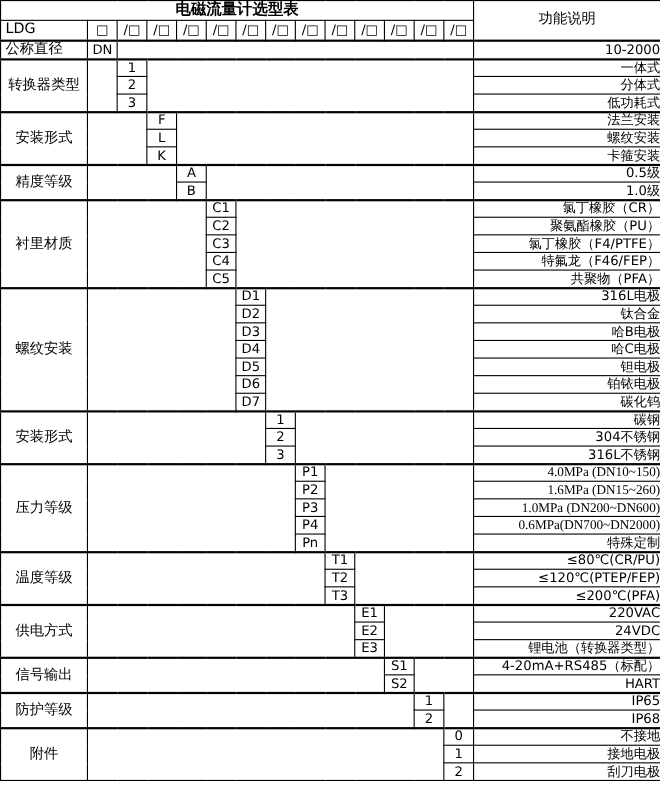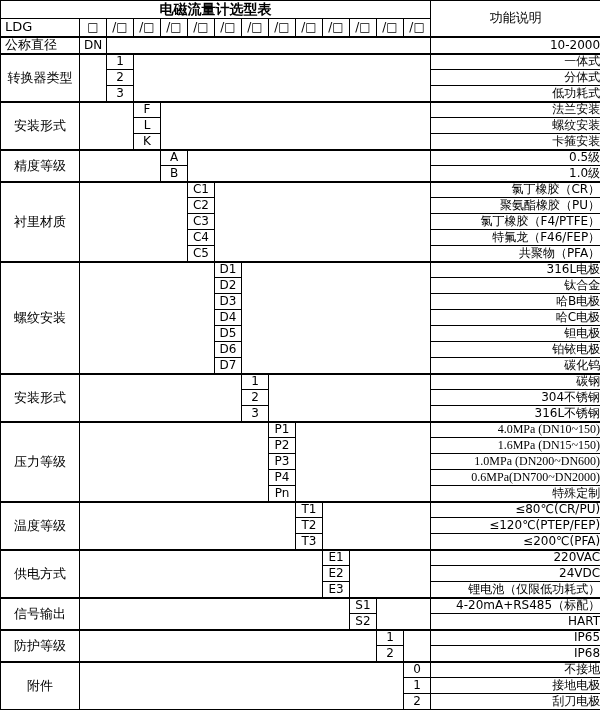--- a/index.html
+++ b/index.html
@@ -194,21 +194,21 @@
         </tr>
         <tr>
           <td class="cat gtop" rowspan="5">压力等级</td>
           <td class="void gtop" colspan="7" rowspan="5"></td>
           <td class="code gtop">P1</td>
           <td class="void gtop" colspan="5" rowspan="5"></td>
           <td class="func func-left gtop">4.0MPa (DN10~150)</td>
         </tr>
         <tr>
           <td class="code">P2</td>
-          <td class="func func-left">1.6MPa (DN15~150)</td>
+          <td class="func func-left">1.6MPa (DN15~260)</td>
         </tr>
         <tr>
           <td class="code">P3</td>
           <td class="func func-left">1.0MPa (DN200~DN600)</td>
         </tr>
         <tr>
           <td class="code">P4</td>
           <td class="func func-left">0.6MPa(DN700~DN2000)</td>
         </tr>
         <tr>
@@ -236,21 +236,21 @@
           <td class="code gtop">E1</td>
           <td class="void gtop" colspan="3" rowspan="3"></td>
           <td class="func gtop">220VAC</td>
         </tr>
         <tr>
           <td class="code">E2</td>
           <td class="func">24VDC</td>
         </tr>
         <tr>
           <td class="code">E3</td>
-          <td class="func">锂电池（仅限低功耗式）</td>
+          <td class="func">锂电池（转换器类型）</td>
         </tr>
         <tr>
           <td class="cat gtop" rowspan="2">信号输出</td>
           <td class="void gtop" colspan="10" rowspan="2"></td>
           <td class="code gtop">S1</td>
           <td class="void gtop" colspan="2" rowspan="2"></td>
           <td class="func gtop">4-20mA+RS485（标配）</td>
         </tr>
         <tr>
           <td class="code">S2</td>

